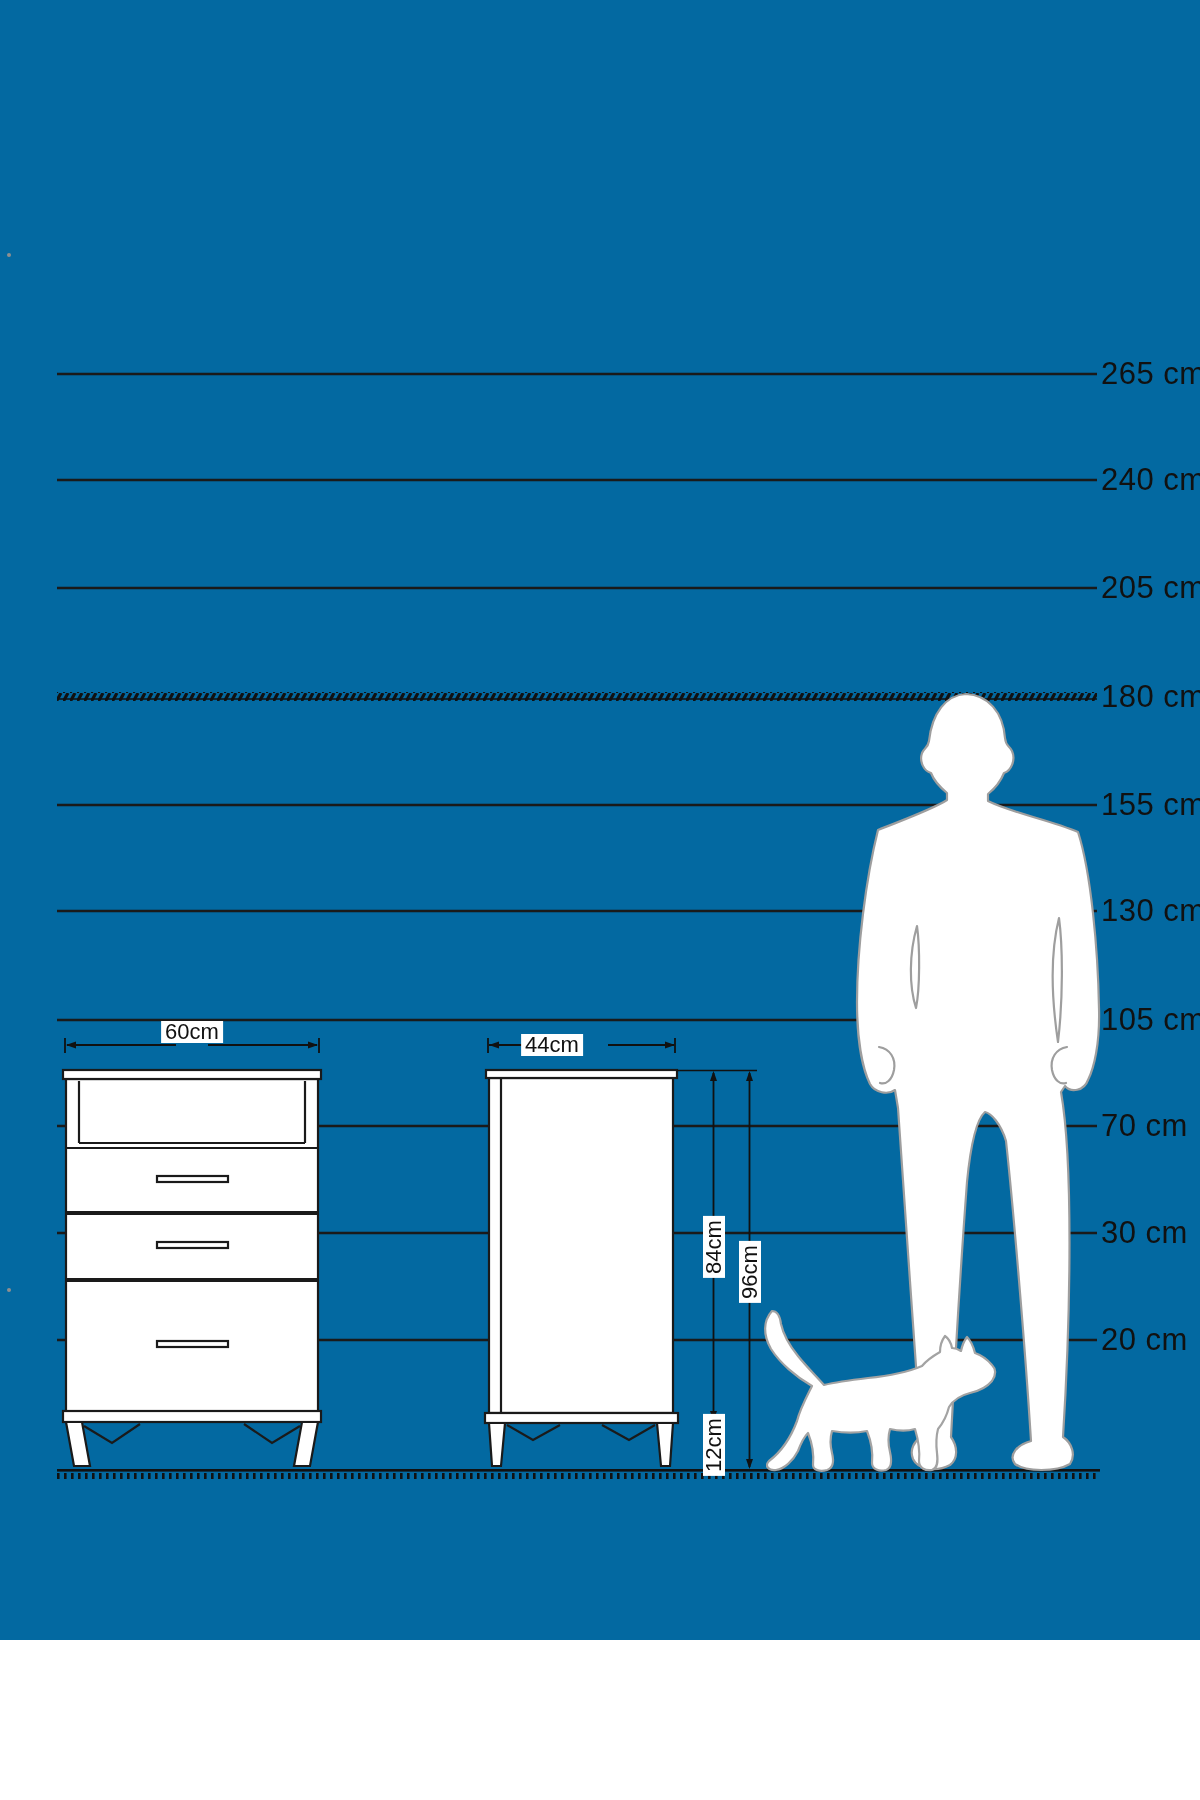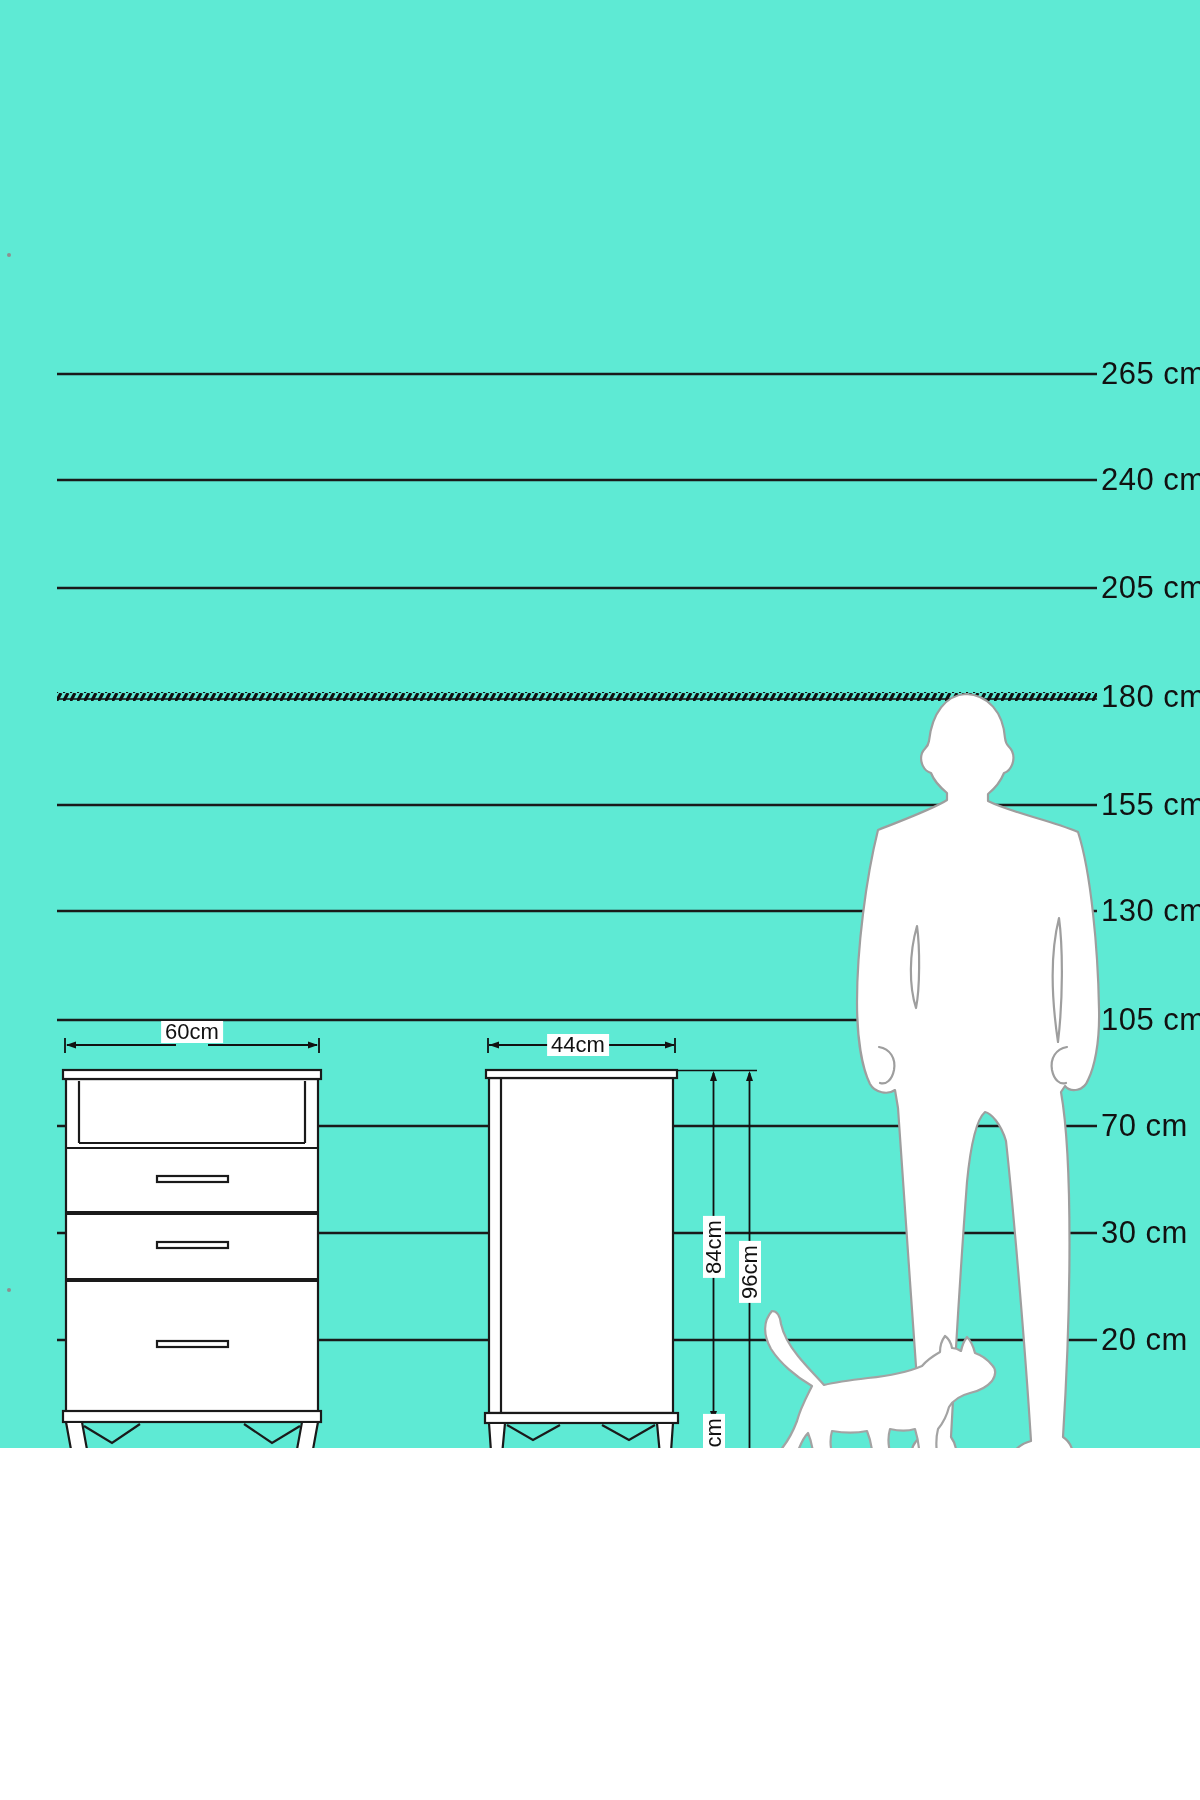--- a/index.html
+++ b/index.html
@@ -1,17 +1,17 @@
 <!DOCTYPE html>
 <html><head>
 <meta charset="utf-8">
 <style>
   html,body{margin:0;padding:0;background:#ffffff;}
   #stage{
-    position:relative;width:1200px;height:1448px;background:#5eead4;
+    position:relative;width:1200px;height:1640px;background:#0369a1;
     font-family:"Liberation Sans", sans-serif;color:#1a1a1a;overflow:hidden;
   }
   #drawing{position:absolute;left:0;top:0;}
   .ruler-label{
     position:absolute;left:1101px;font-size:31px;line-height:32px;height:32px;
     color:#111;white-space:nowrap;letter-spacing:0.5px;
   }
   .dim-label{
     position:absolute;font-size:22px;line-height:22px;color:#111;
     background:#ffffff;padding:0 4px;white-space:nowrap;
@@ -234,20 +234,20 @@
   <div class="ruler-label" style="top:572px">205 cm</div>
   <div class="ruler-label" style="top:681px">180 cm</div>
   <div class="ruler-label" style="top:789px">155 cm</div>
   <div class="ruler-label" style="top:895px">130 cm</div>
   <div class="ruler-label" style="top:1004px">105 cm</div>
   <div class="ruler-label" style="top:1110px">70 cm</div>
   <div class="ruler-label" style="top:1217px">30 cm</div>
   <div class="ruler-label" style="top:1324px">20 cm</div>
 
   <div class="dim-label" style="left:192px;top:1032px">60cm</div>
-  <div class="dim-label" style="left:578px;top:1045px">44cm</div>
+  <div class="dim-label" style="left:552px;top:1045px">44cm</div>
   <div class="dim-label vertical" style="left:714px;top:1247px">84cm</div>
   <div class="dim-label vertical" style="left:750px;top:1272px">96cm</div>
   <div class="dim-label vertical" style="left:714px;top:1445px">12cm</div>
 
   <div class="speck" style="left:7px;top:253px"></div>
   <div class="speck" style="left:7px;top:1288px"></div>
 </div>
 
 </body></html>

